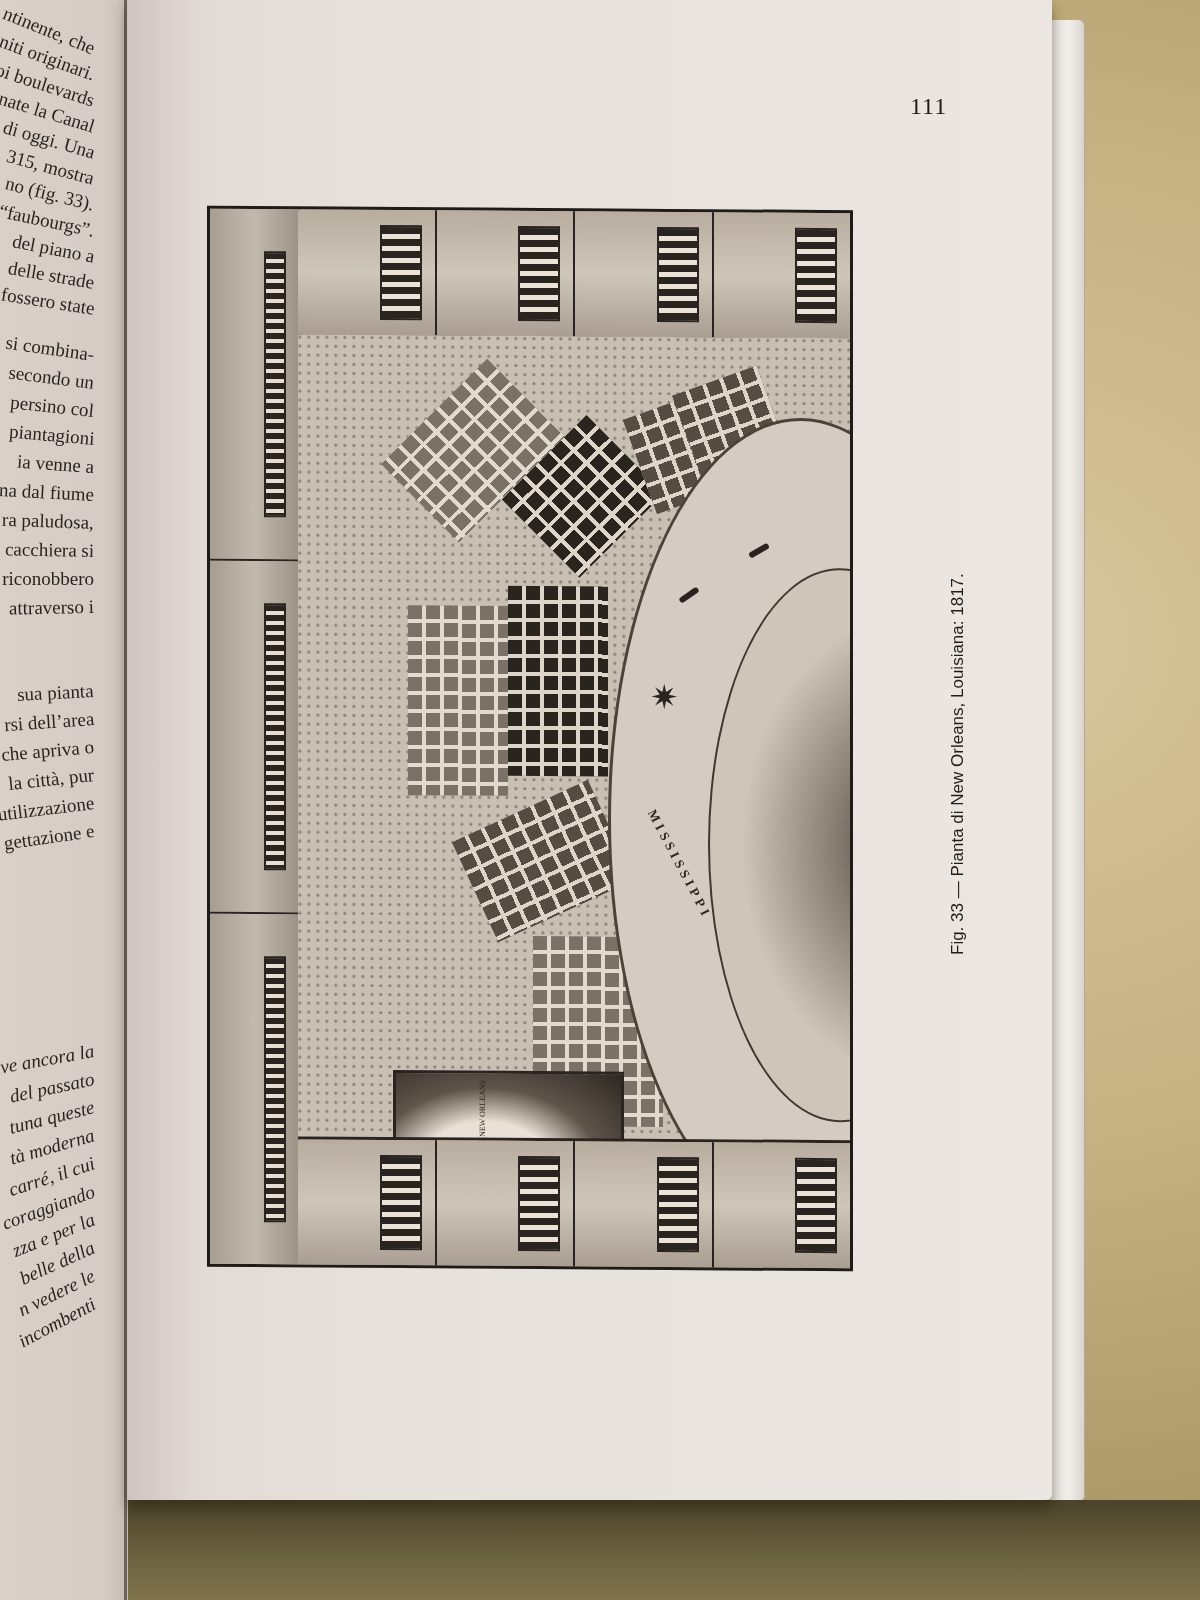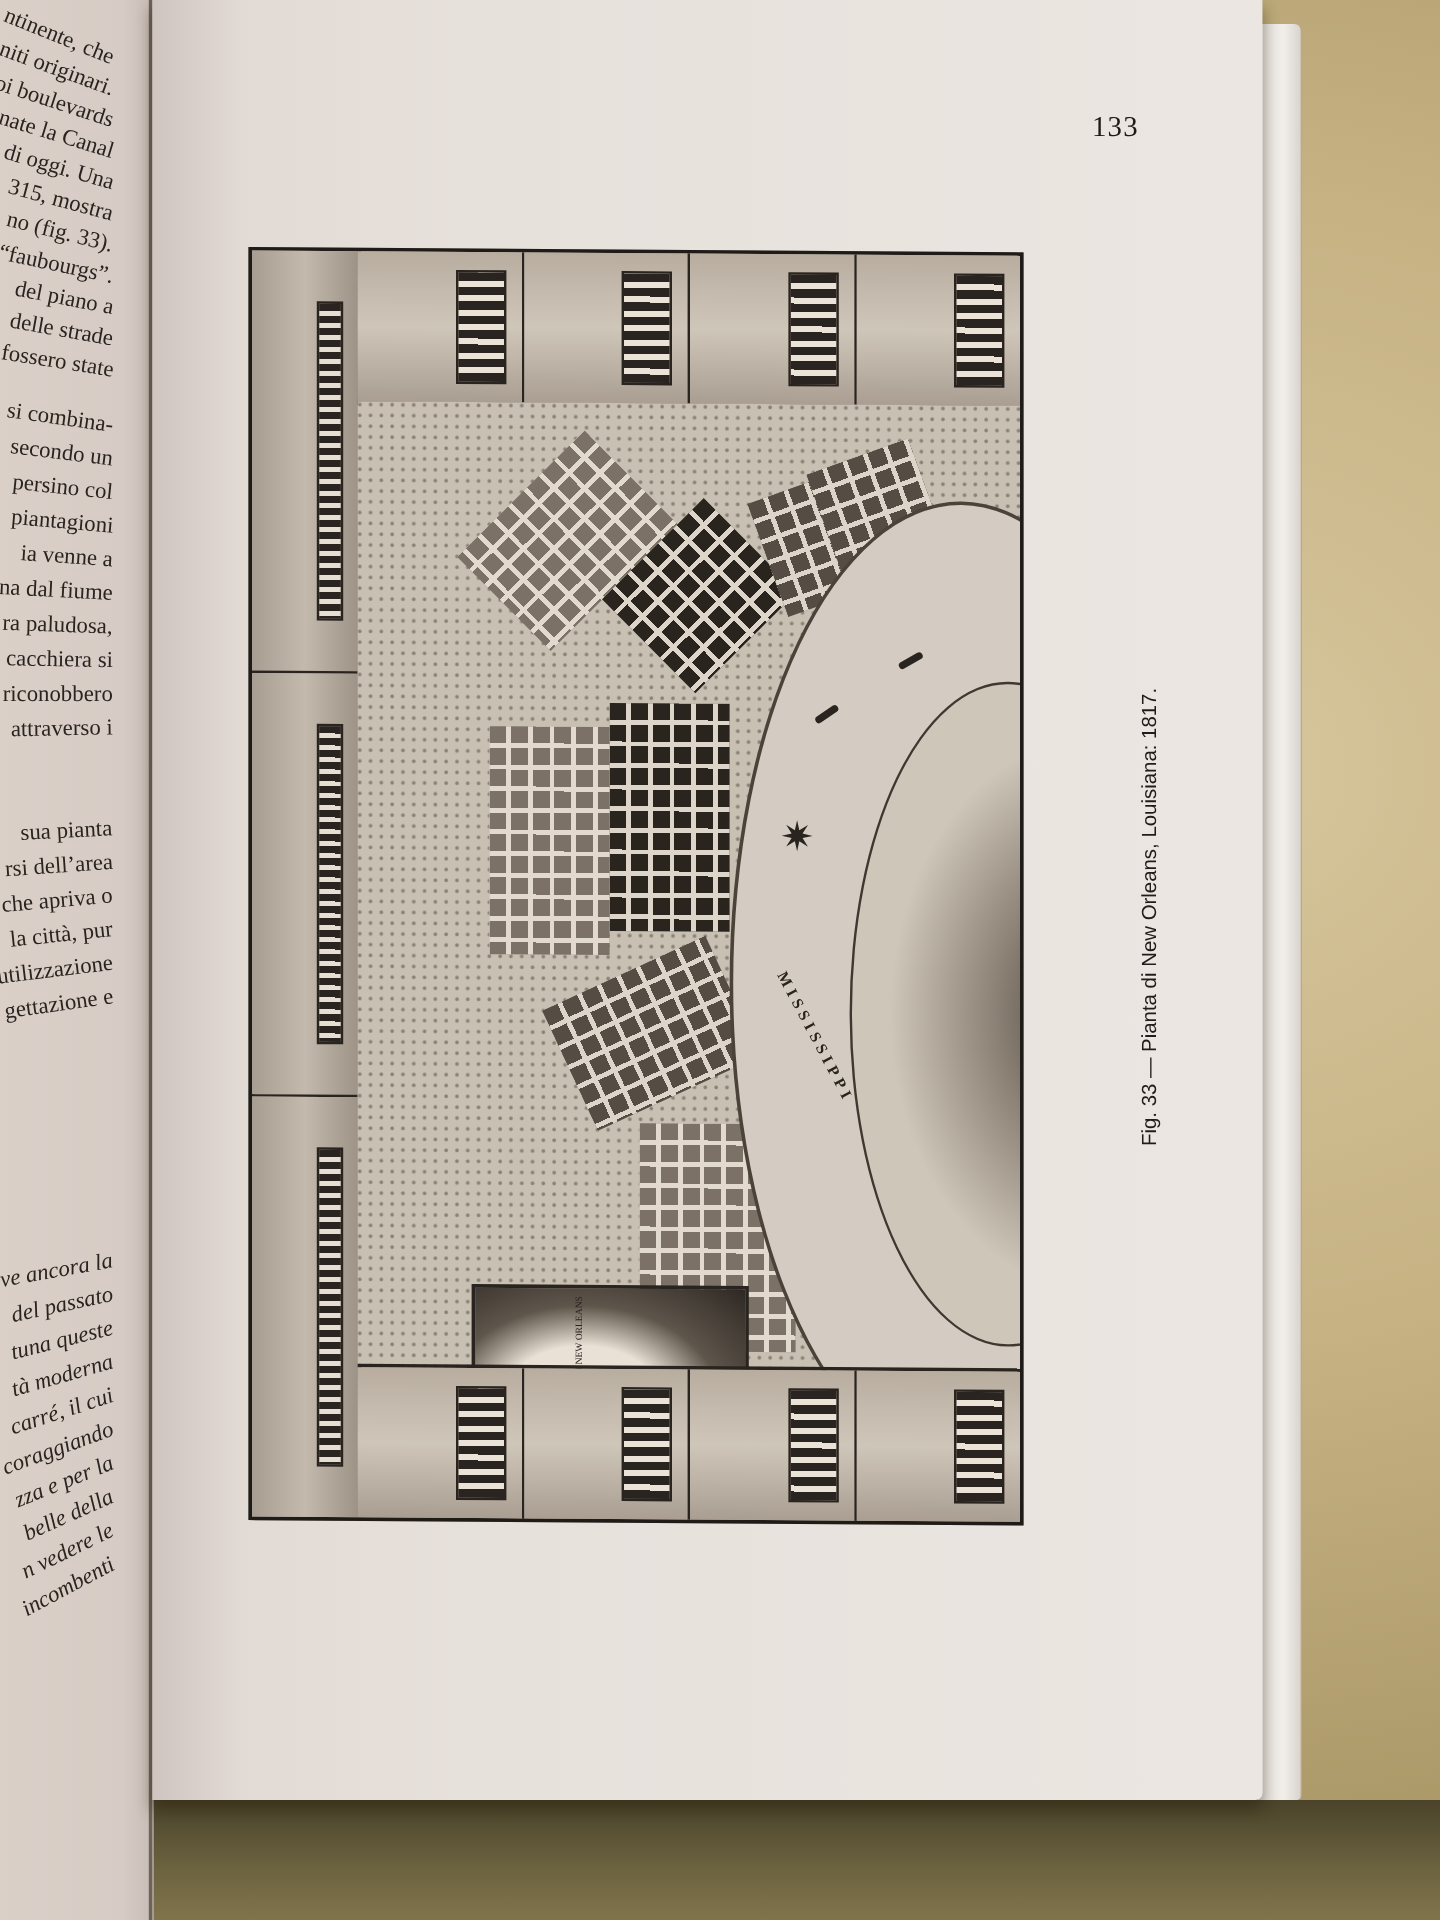--- a/index.html
+++ b/index.html
@@ -193,21 +193,21 @@
     <div class="left-text italic" style="top: 1152px; transform: rotate(-18deg);">carré, il cui</div>
     <div class="left-text italic" style="top: 1180px; transform: rotate(-20deg);">coraggiando</div>
     <div class="left-text italic" style="top: 1208px; transform: rotate(-22deg);">zza e per la</div>
     <div class="left-text italic" style="top: 1236px; transform: rotate(-24deg);">belle della</div>
     <div class="left-text italic" style="top: 1264px; transform: rotate(-26deg);">n vedere le</div>
     <div class="left-text italic" style="top: 1292px; transform: rotate(-28deg);">incombenti</div>
   </div>
 <div class="gutter-line"></div>
 
 <div class="right-page"></div>
-<div class="page-number">133</div>
+<div class="page-number">111</div>
 
 <div class="map-frame">
   <div class="vignette-col">
     <div class="vignette">
         <div class="bldg"></div>
       </div>
     <div class="vignette">
         <div class="bldg"></div>
       </div>
     <div class="vignette">

